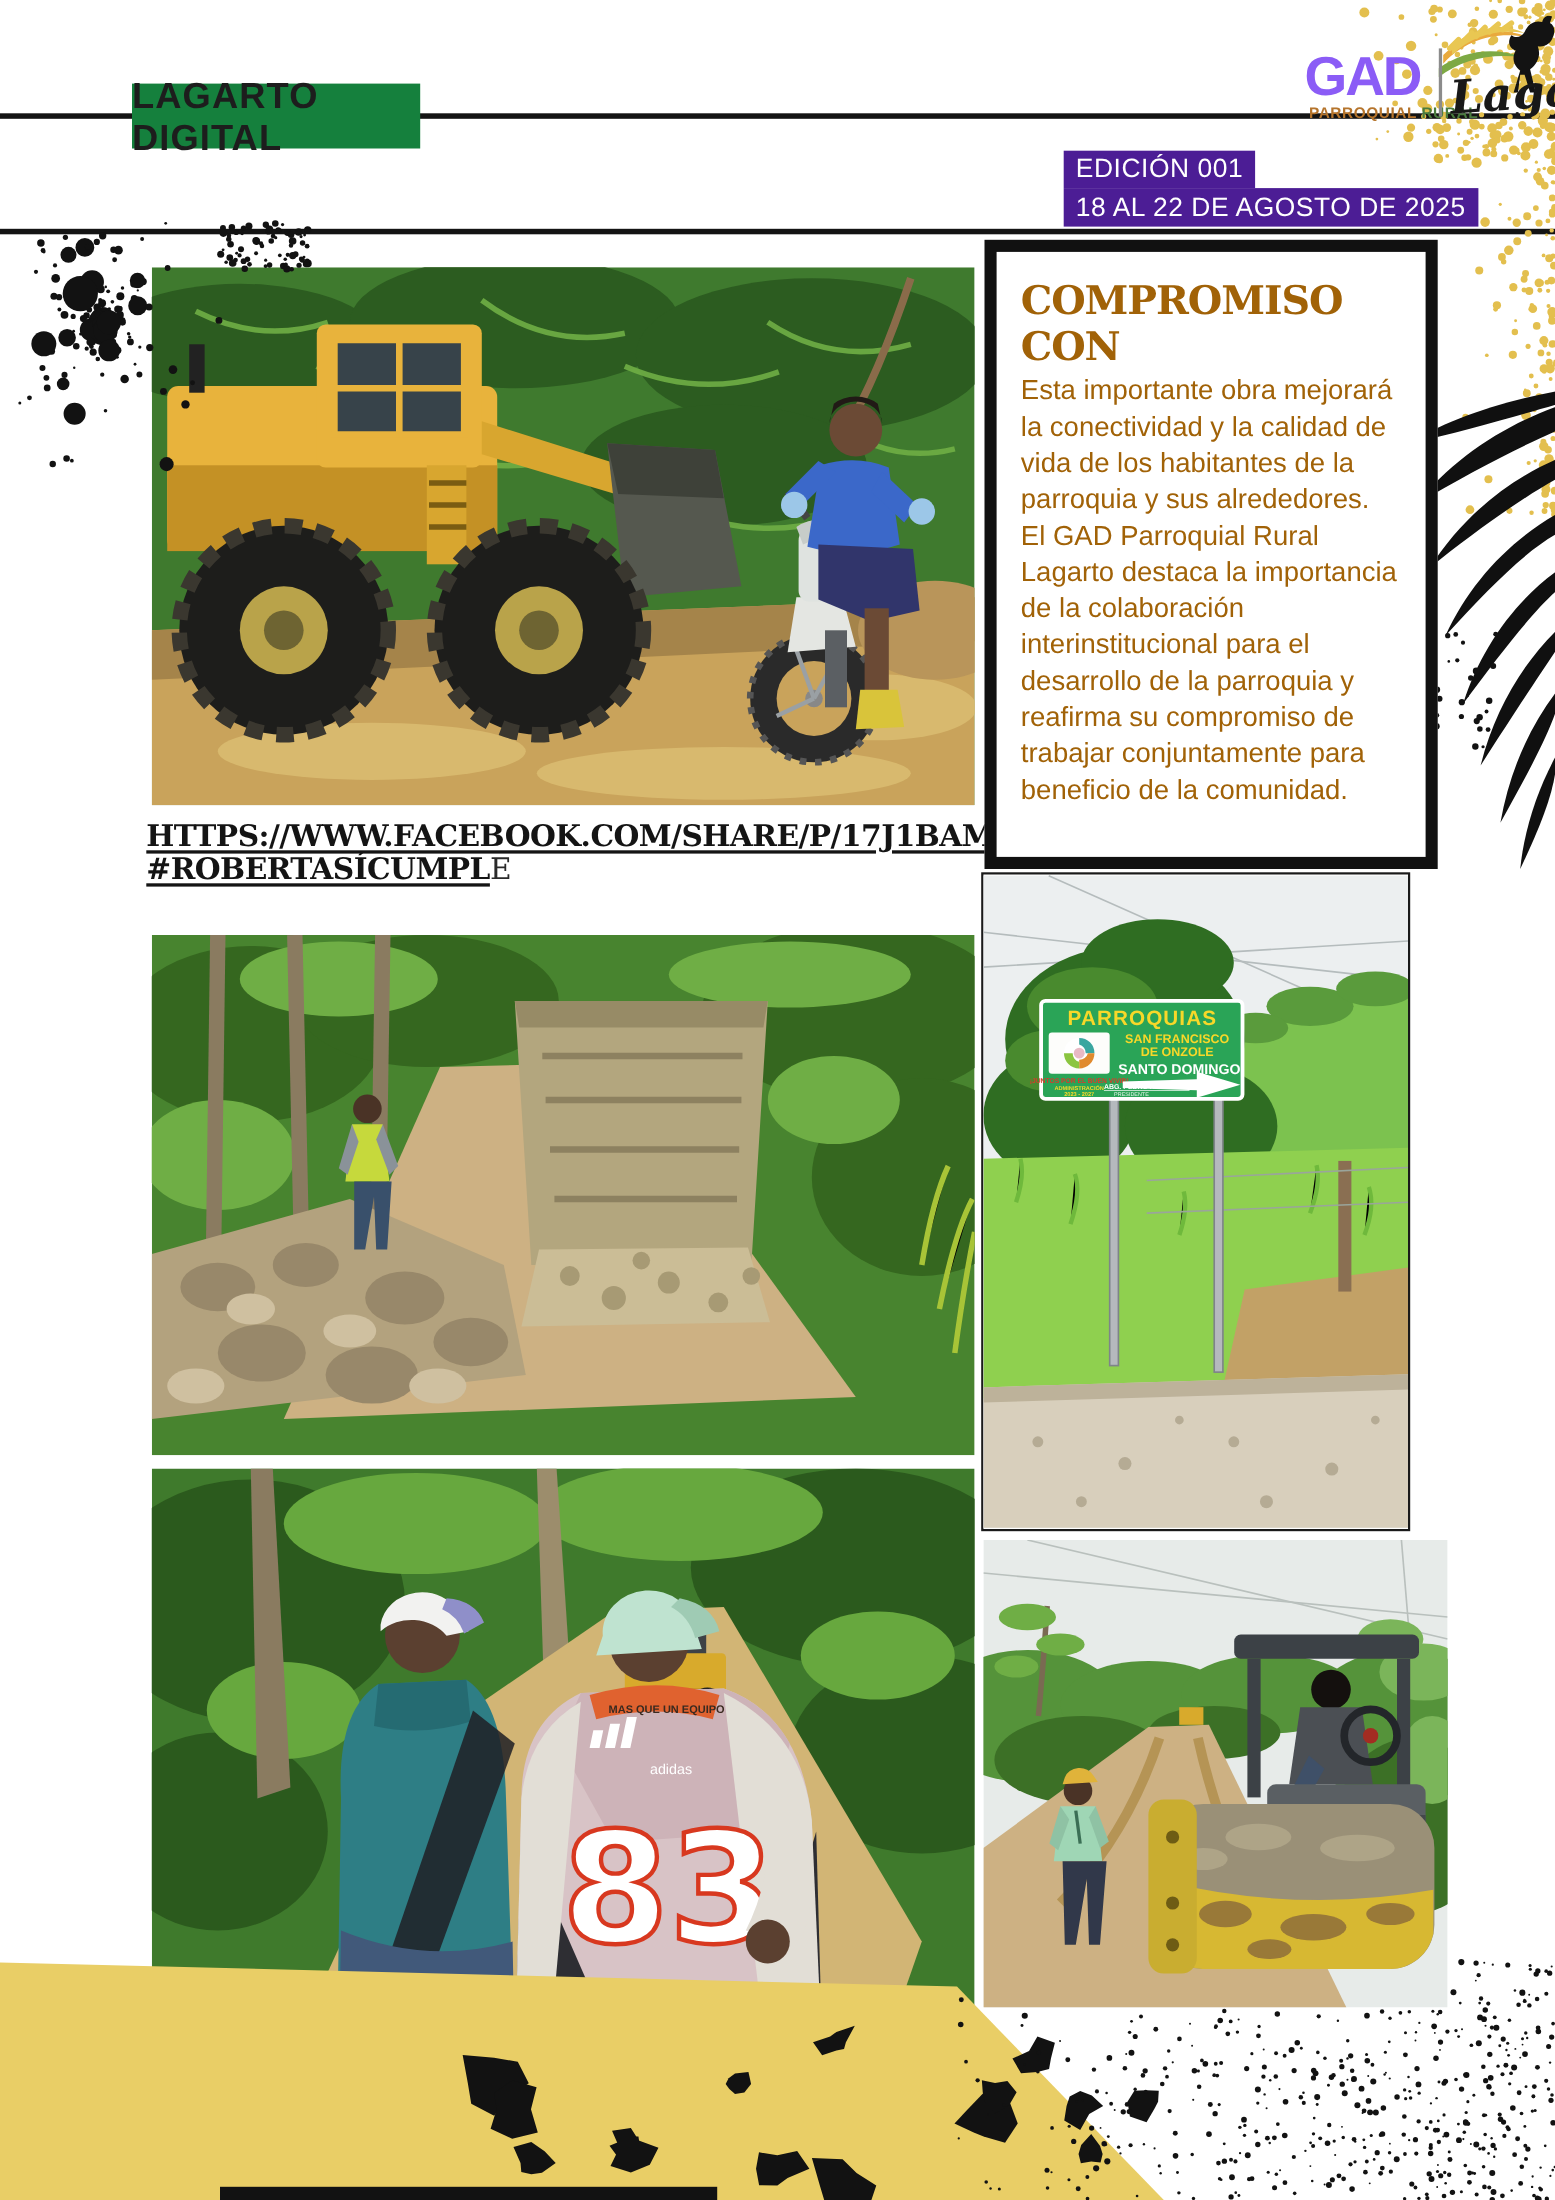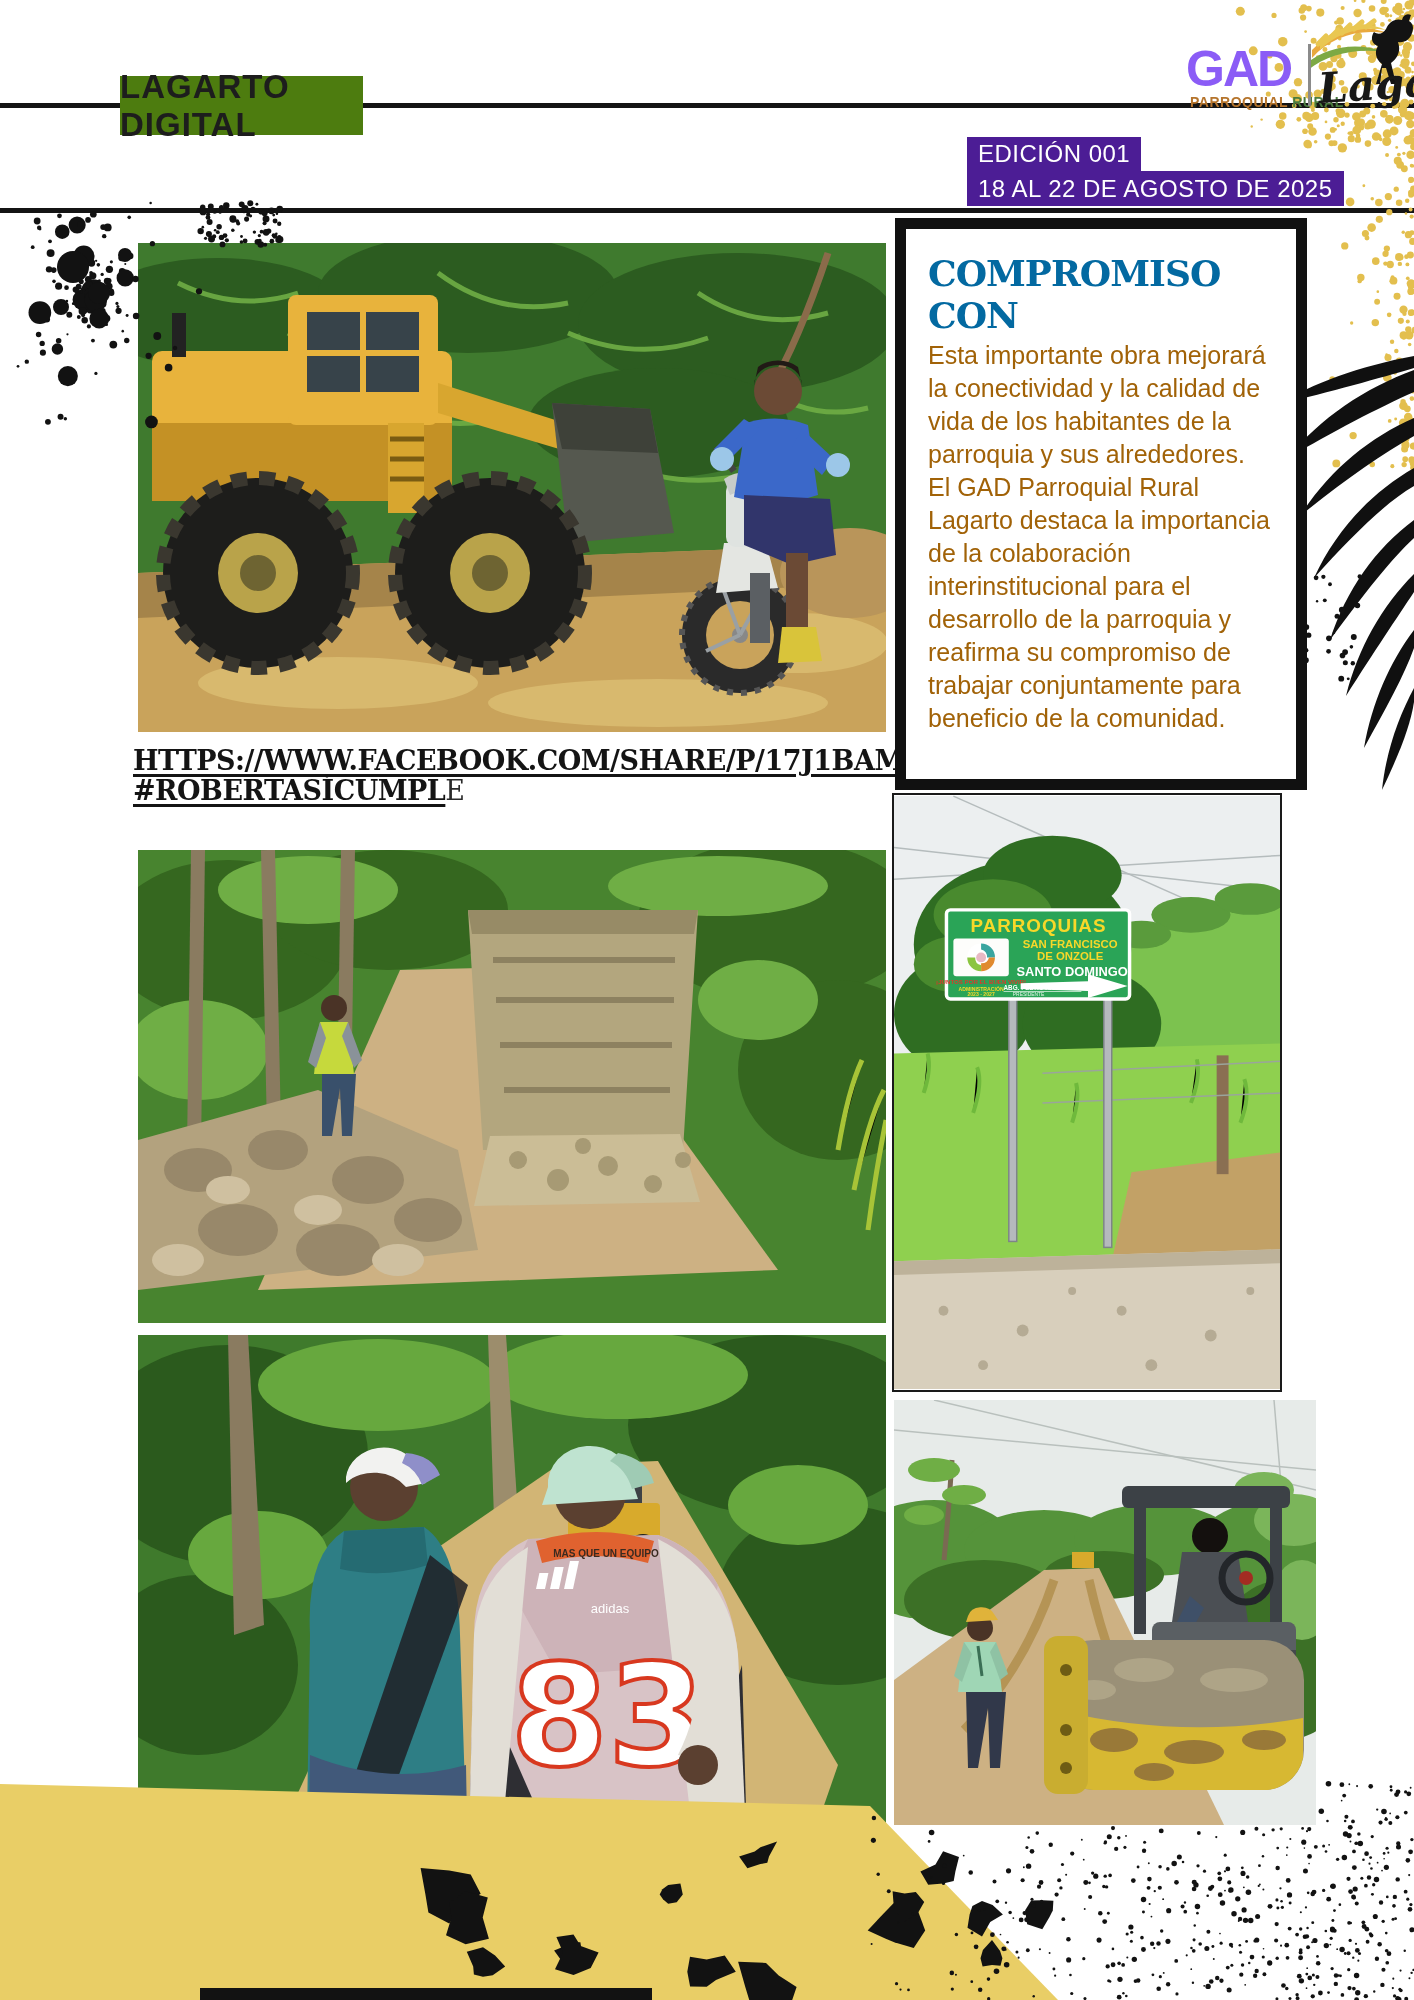--- a/index.html
+++ b/index.html
@@ -1,20 +1,20 @@
 <!DOCTYPE html>
 <html><head>
 <meta charset="utf-8">
 <style>
   html,body{margin:0;padding:0;background:#ffffff;}
   #page{position:relative;width:1414px;height:2000px;background:#ffffff;overflow:hidden;
         font-family:"Liberation Sans",sans-serif;}
   .abs{position:absolute;}
   .hline{position:absolute;left:0;width:1414px;height:5px;background:#141414;}
-  #tagline-box{left:120px;top:76px;width:243px;height:59px;background:#4d7c0f;
+  #tagline-box{left:120px;top:76px;width:262px;height:59px;background:#15803d;
       display:flex;align-items:center;justify-content:center;z-index:3;}
   #tagline-box span{font-size:33px;font-weight:600;color:#1d1d1d;letter-spacing:1px;}
   #page-title{left:145px;top:140px;font-family:"DejaVu Serif",serif;font-weight:700;
       font-size:43px;color:#141414;letter-spacing:-1.5px;z-index:3;}
   .ed-box{background:#4c1d95;color:#ffffff;font-size:24px;display:flex;align-items:center;
       padding:0 11px;z-index:4;letter-spacing:0.5px;}
   #ed1{left:967px;top:137px;height:34px;}
   #ed2{left:967px;top:171px;height:35px;text-align:right;}
   
   #logo{left:1180px;top:6px;width:234px;height:108px;z-index:3;}
@@ -22,21 +22,21 @@
   #logo .sub{position:absolute;left:10px;top:88px;font-size:14px;font-weight:700;letter-spacing:0.5px;}
   #logo .sub .p1{color:#b5742c;} #logo .sub .p2{color:#4a7c3f;}
   #logo .bar{position:absolute;left:128px;top:38px;width:3px;height:62px;background:#8b8b8b;}
   #logo .script{position:absolute;left:138px;top:52px;font-family:"DejaVu Serif",serif;
       font-style:italic;font-weight:700;font-size:42px;color:#181818;transform:rotate(-4deg);}
   
   .photo{position:absolute;z-index:1;}
   #article-box{left:895px;top:218px;width:412px;height:572px;border:11px solid #111111;
       background:#ffffff;box-sizing:border-box;z-index:2;}
   #article-box h1{margin:24px 22px 0 22px;font-family:"DejaVu Serif",serif;font-size:36px;
-      line-height:1.16;color:#0369a1;letter-spacing:-1px;font-weight:700;}
+      line-height:1.16;color:#a16207;letter-spacing:-1px;font-weight:700;}
   #article-box p{margin:2px 22px 0 22px;font-size:25px;line-height:1.32;color:#a16207;}
   #links{left:133px;top:746px;z-index:2;font-family:"DejaVu Serif",serif;font-weight:700;
       font-size:27px;color:#141414;line-height:30px;letter-spacing:-0.5px;}
   #links .u{text-decoration:underline;text-decoration-thickness:2.5px;text-underline-offset:4px;}
   #links .tail{font-weight:400;text-decoration:none;color:#2a2a2a;}
   #band-svg{left:0;top:1770px;z-index:5;}
   #stipple{left:820px;top:1780px;z-index:6;}
   #splat{left:15px;top:195px;z-index:4;}
   #spray-tr{left:1230px;top:0;z-index:1;}
   #brushes{left:1280px;top:340px;z-index:1;}

